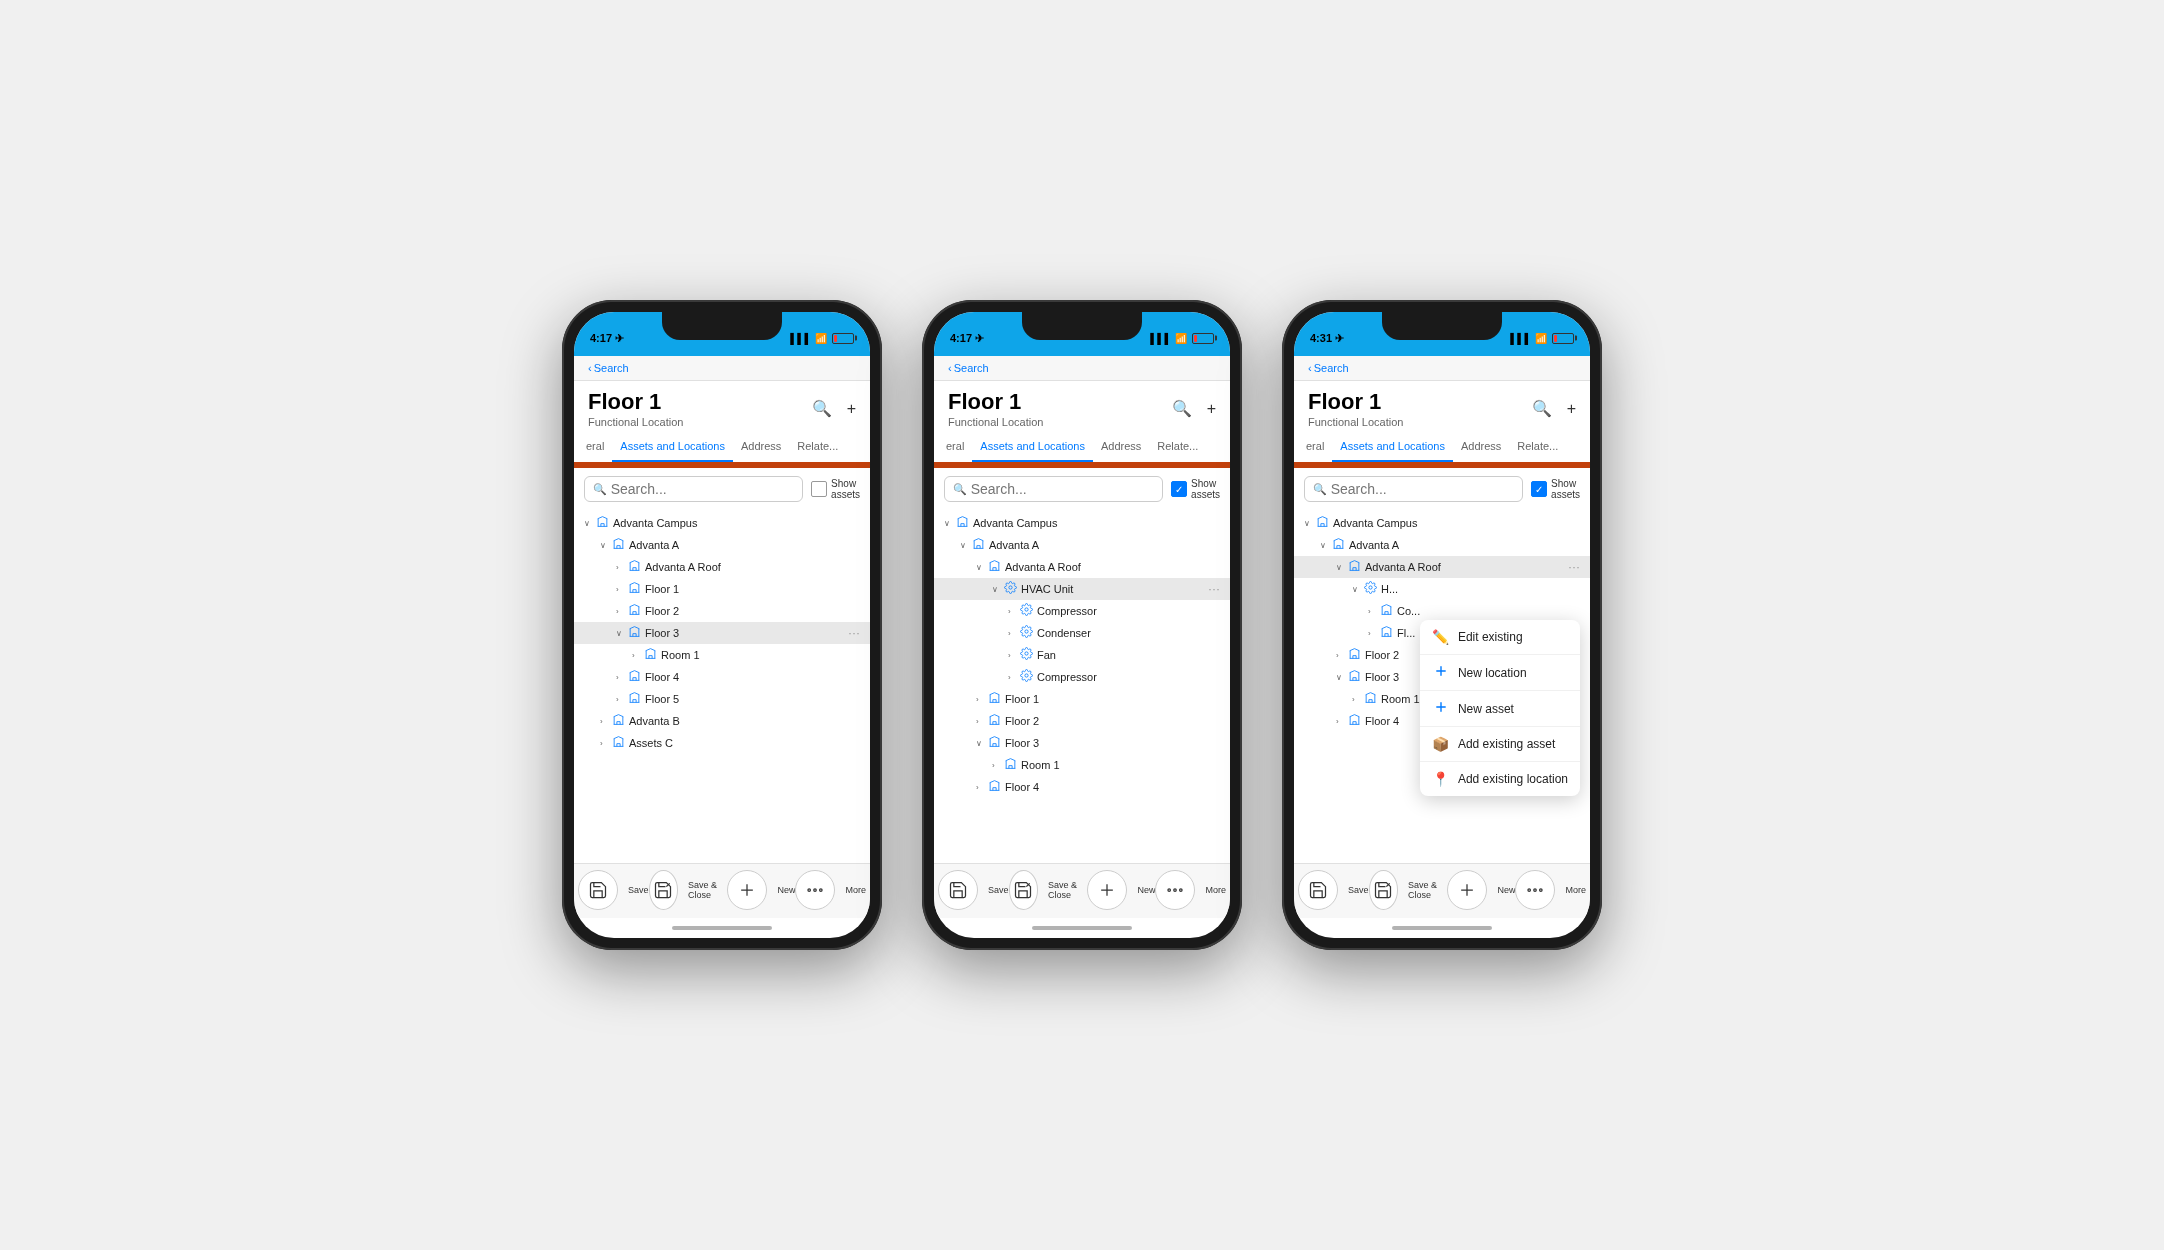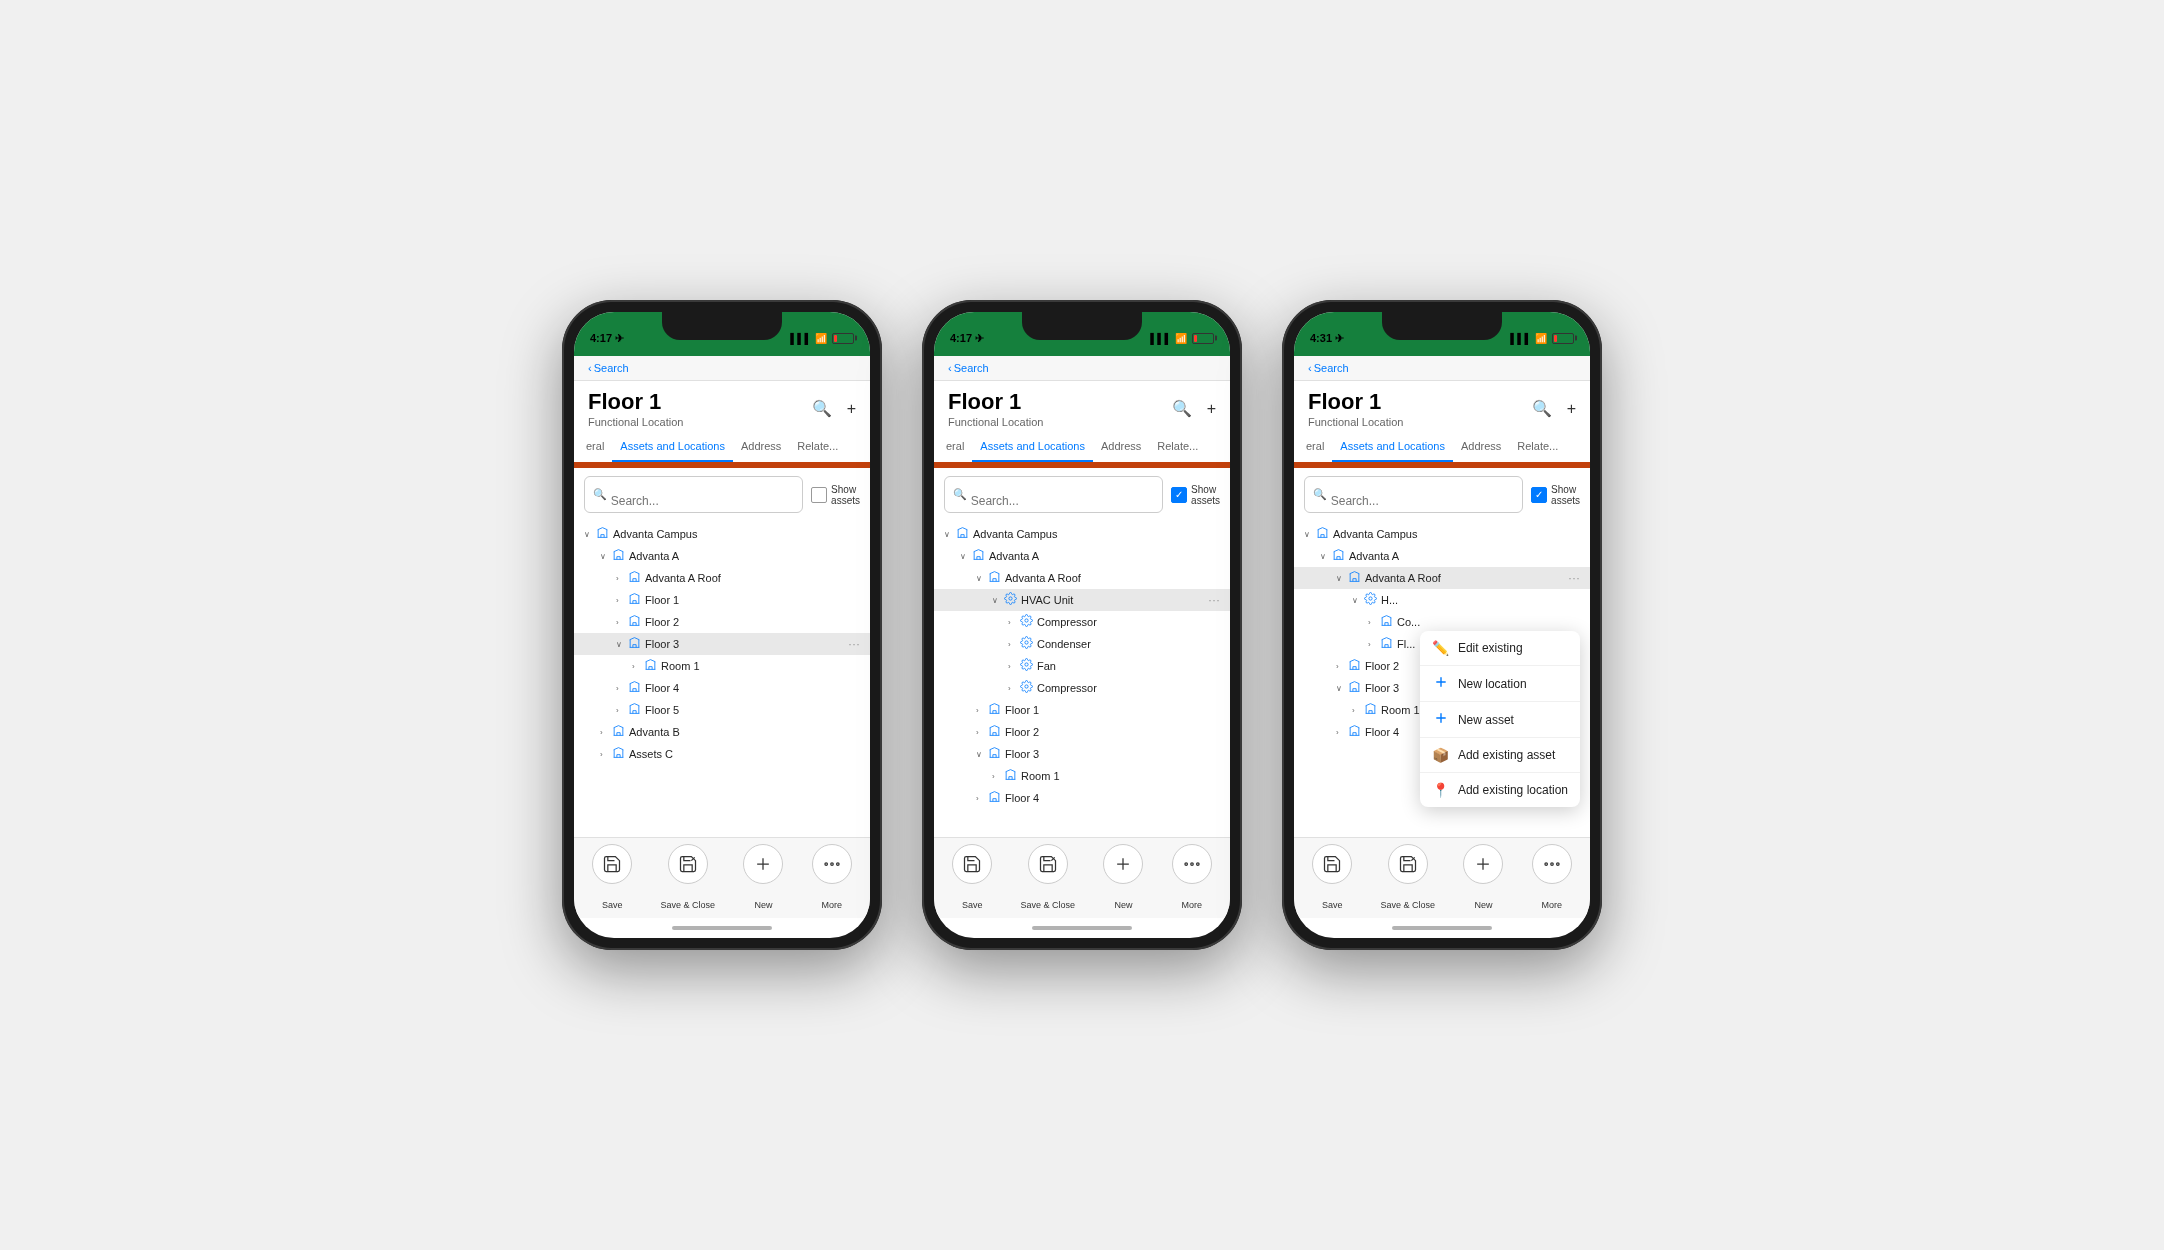--- a/index.html
+++ b/index.html
@@ -30,21 +30,21 @@
     .phone-inner {
       width: 100%;
       height: 100%;
       background: #fff;
       border-radius: 40px;
       overflow: hidden;
       display: flex;
       flex-direction: column;
     }
     .notch-bar {
-      background: #15803d;
+      background: #0ea5e9;
       height: 44px;
       display: flex;
       align-items: center;
       justify-content: space-between;
       padding: 8px 16px 0;
       flex-shrink: 0;
       position: relative;
     }
     .notch {
       position: absolute;
@@ -179,25 +179,24 @@
       align-items: center;
       border: 1px solid #ccc;
       border-radius: 6px;
       padding: 4px 8px;
       gap: 4px;
       background: #fff;
     }
     .search-box input {
       border: none;
       outline: none;
-      font-size: 12px;
+      font-size: 14px;
       color: #999;
       width: 100%;
       background: transparent;
-      margin-top: 13px;
     }
     .show-assets {
       display: flex;
       align-items: center;
       gap: 4px;
       flex-shrink: 0;
     }
     .show-assets span {
       font-size: 10px;
       color: #333;
@@ -259,23 +258,22 @@
       display: flex;
       justify-content: space-around;
       align-items: center;
       padding: 6px 4px 8px;
       border-top: 1px solid #e0e0e0;
       background: #f7f7f7;
       flex-shrink: 0;
     }
     .bottom-action {
       display: flex;
-      flex-direction: column;
-      align-items: center;
-      gap: 16px;
+      align-items: center;
+      gap: 10px;
       cursor: pointer;
     }
     .bottom-action .icon-circle {
       width: 40px;
       height: 40px;
       border: 1.5px solid #ccc;
       border-radius: 50%;
       display: flex;
       align-items: center;
       justify-content: center;

